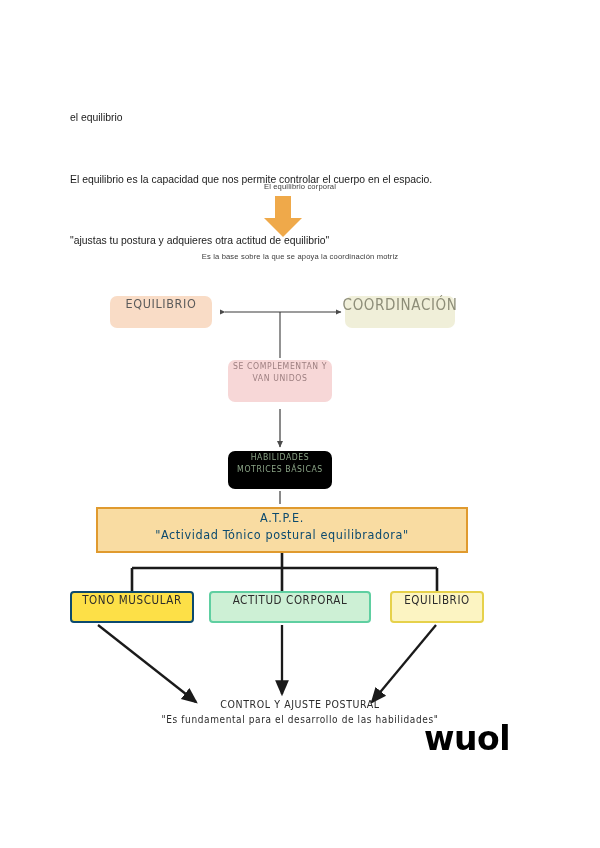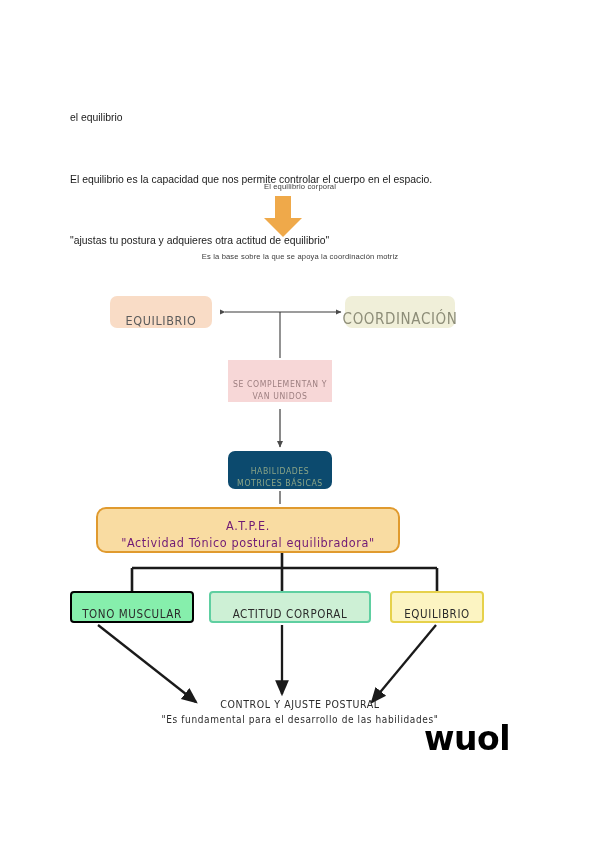--- a/index.html
+++ b/index.html
@@ -51,21 +51,21 @@
     height: 600px;
     overflow: visible;
   }
 
   .node {
     position: absolute;
     box-sizing: border-box;
     display: flex;
     flex-direction: column;
     align-items: center;
-    justify-content: flex-end;
+    justify-content: flex-start;
     text-align: center;
   }
 
   
   .cap {
     font-family: "DejaVu Sans Condensed", "Liberation Sans Narrow", "Liberation Sans", sans-serif;
     letter-spacing: 0.6px;
   }
 
   
@@ -104,57 +104,57 @@
     border-radius: 7px;
     color: #8d8d78;
     font-size: 15px;
   }
 
   
   .n-complementan {
     left: 228px; top: 190px;
     width: 104px; height: 42px;
     background: #f7d7d7;
-    border-radius: 0;
+    border-radius: 7px;
     color: #9d7f80;
     font-size: 8.6px;
     line-height: 12px;
   }
 
   
   .n-habilidades {
     left: 228px; top: 281px;
     width: 104px; height: 38px;
-    background: #0c4a6e;
+    background: #000000;
     border-radius: 7px;
     color: #8ba587;
     font-size: 8.6px;
     line-height: 12px;
   }
 
   
   .n-atpe {
     left: 96px; top: 337px;
-    width: 304px; height: 46px;
+    width: 372px; height: 46px;
     background: #f9dca2;
     border: 2px solid #e09a2e;
-    border-radius: 10px;
-    color: #701a75;
+    border-radius: 0;
+    color: #0c4a6e;
     font-size: 12.5px;
     line-height: 17px;
   }
   .n-atpe .l1 { font-size: 12.5px; }
   .n-atpe .l2 { font-size: 12.5px; }
 
   
   .n-tono {
     left: 70px; top: 421px;
     width: 124px; height: 32px;
-    background: #86efac;
-    border: 2px solid #000000;
+    background: #fde047;
+    border: 2px solid #0c4a6e;
     border-radius: 4px;
     color: #2b2b2b;
     font-size: 11.5px;
   }
   .n-actitud {
     left: 209px; top: 421px;
     width: 162px; height: 32px;
     background: #cdf0d5;
     border: 2px solid #5fcfa1;
     border-radius: 4px;

